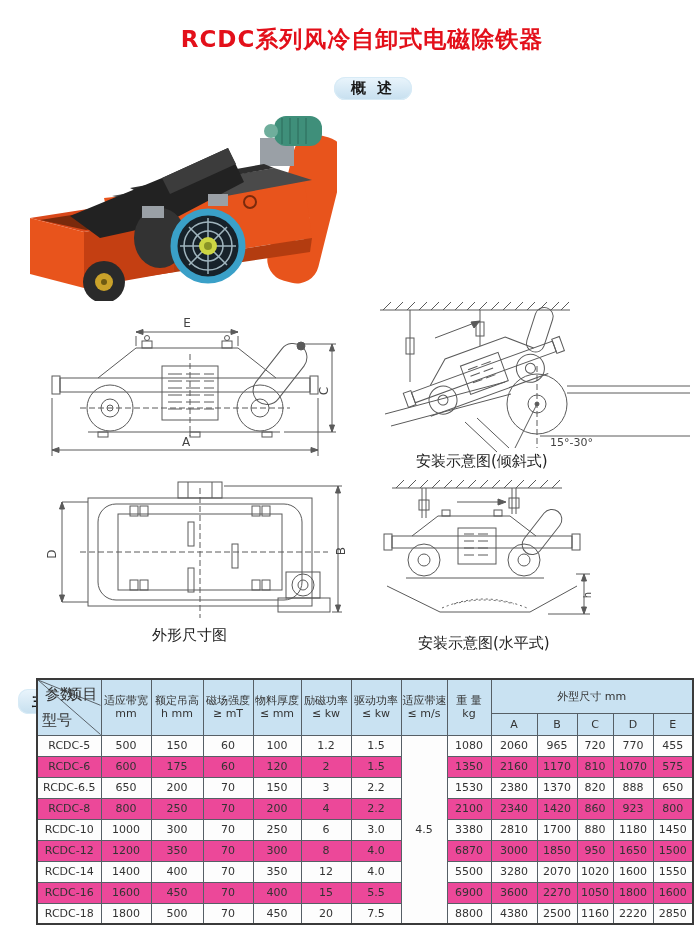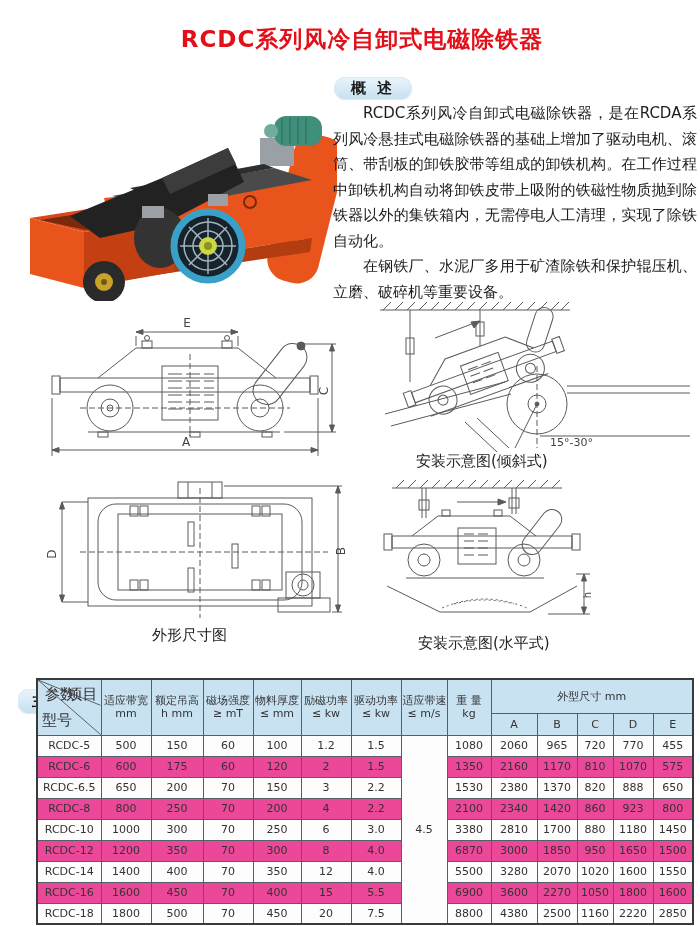--- a/index.html
+++ b/index.html
@@ -117,24 +117,20 @@
       <circle cx="92" cy="196" r="9" fill="#caa22a"></circle>
       <circle cx="92" cy="196" r="3" fill="#6e5a12"></circle>
     </g>
 
     <rect x="130" y="120" width="22" height="12" fill="#9aa0a6"></rect>
     <rect x="196" y="108" width="20" height="12" fill="#9aa0a6"></rect>
     <circle cx="238" cy="116" r="6" fill="none" stroke="#7a2a0c" stroke-width="2"></circle>
   </svg>
 
   <div class="pill overview-pill">概 述</div>
-  <div class="overview-text">
-    <p>RCDC系列风冷自卸式电磁除铁器，是在RCDA系列风冷悬挂式电磁除铁器的基础上增加了驱动电机、滚筒、带刮板的卸铁胶带等组成的卸铁机构。在工作过程中卸铁机构自动将卸铁皮带上吸附的铁磁性物质抛到除铁器以外的集铁箱内，无需停电人工清理，实现了除铁自动化。</p>
-    <p>在钢铁厂、水泥厂多用于矿渣除铁和保护辊压机、立磨、破碎机等重要设备。</p>
-  </div>
 
   <svg class="drawing lineart" style="left:40px;top:314px" width="305" height="148" viewBox="0 0 305 148">
     <rect x="20" y="64" width="250" height="14"></rect>
     <rect x="12" y="62" width="8" height="18"></rect>
     <rect x="270" y="62" width="8" height="18"></rect>
     <path d="M58,64 L96,34 L198,34 L236,64"></path>
     <rect x="102" y="27" width="10" height="7"></rect>
       <circle cx="107" cy="24" r="2.5"></circle>
     <rect x="182" y="27" width="10" height="7"></rect>
       <circle cx="187" cy="24" r="2.5"></circle>

